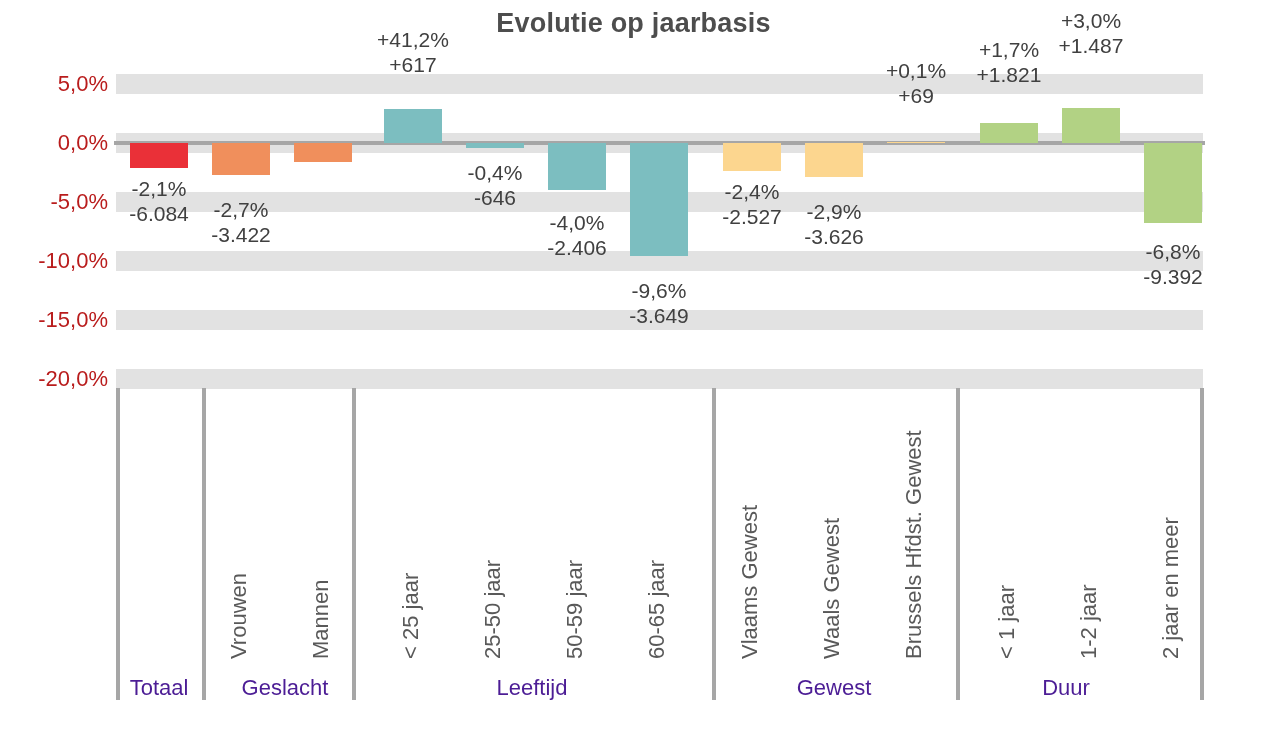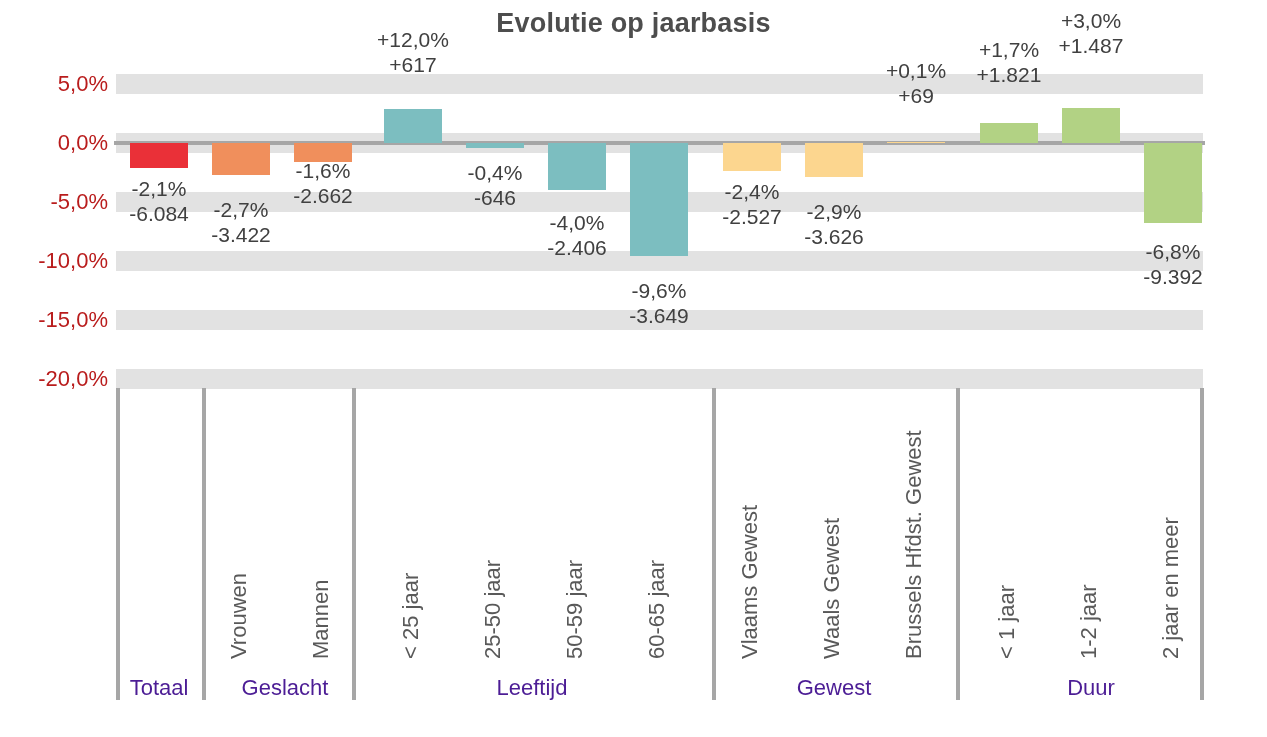--- a/index.html
+++ b/index.html
@@ -135,26 +135,22 @@
       <div class="bar" title="1-2 jaar: +3,0% (+1.487)" style="left: 946px; background: rgb(178, 210, 132); top: 43.6px; height: 35.4px;"></div>
       <div class="bar" title="2 jaar en meer: -6,8% (-9.392)" style="left: 1028px; background: rgb(178, 210, 132); top: 79px; height: 80.24px;"></div>
       <div class="dlabel" style="left: -32px; top: 111.78px;">
         <span>-2,1%</span>
         <span>-6.084</span>
       </div>
       <div class="dlabel" style="left: 50px; top: 132.86px;">
         <span>-2,7%</span>
         <span>-3.422</span>
       </div>
-      <div class="dlabel" style="left: 132px; top: 93.88px;">
-        <span>-1,6%</span>
-        <span>-2.662</span>
-      </div>
       <div class="dlabel" style="left: 222px; top: -37.22px;">
-        <span>+12,0%</span>
+        <span>+41,2%</span>
         <span>+617</span>
       </div>
       <div class="dlabel" style="left: 304px; top: 77.72px; margin-top: 18px;">
         <span>-0,4%</span>
         <span>-646</span>
       </div>
       <div class="dlabel" style="left: 386px; top: 146.2px;">
         <span>-4,0%</span>
         <span>-2.406</span>
       </div>
@@ -204,16 +200,16 @@
       <div class="catlabel" style="left: 647px; bottom: 44px;">Vlaams Gewest</div>
       <div class="catlabel" style="left: 729px; bottom: 44px;">Waals Gewest</div>
       <div class="catlabel" style="left: 811px; bottom: 44px;">Brussels Hfdst. Gewest</div>
       <div class="catlabel" style="left: 904px; bottom: 44px;">&lt; 1 jaar</div>
       <div class="catlabel" style="left: 986px; bottom: 44px;">1-2 jaar</div>
       <div class="catlabel" style="left: 1068px; bottom: 44px;">2 jaar en meer</div>
       <div class="grouplabel" style="left: 0px; width: 86px;">Totaal</div>
       <div class="grouplabel" style="left: 86px; width: 166px;">Geslacht</div>
       <div class="grouplabel" style="left: 236px; width: 360px;">Leeftijd</div>
       <div class="grouplabel" style="left: 596px; width: 244px;">Gewest</div>
-      <div class="grouplabel" style="left: 865px; width: 220px;">Duur</div>
+      <div class="grouplabel" style="left: 840px; width: 220px;">Duur</div>
     </div>
 
 </div>
 
 </body></html>

